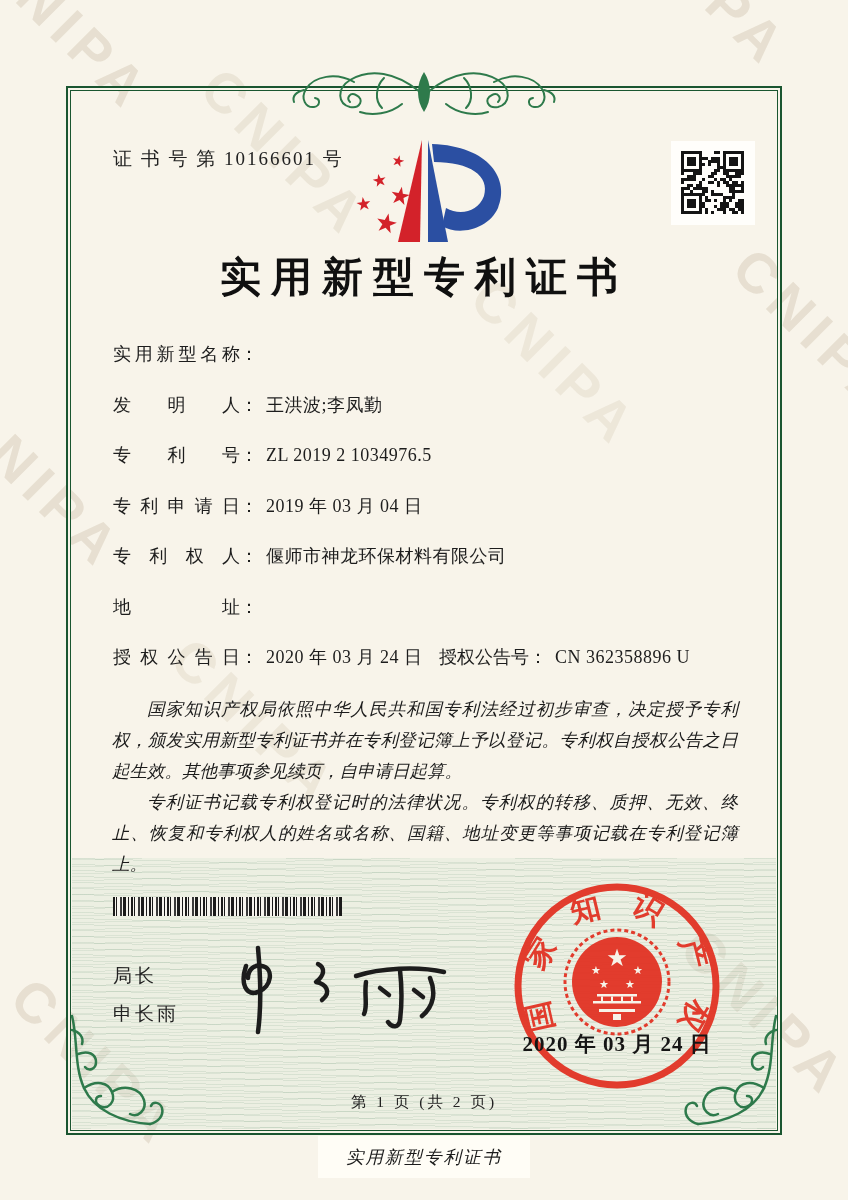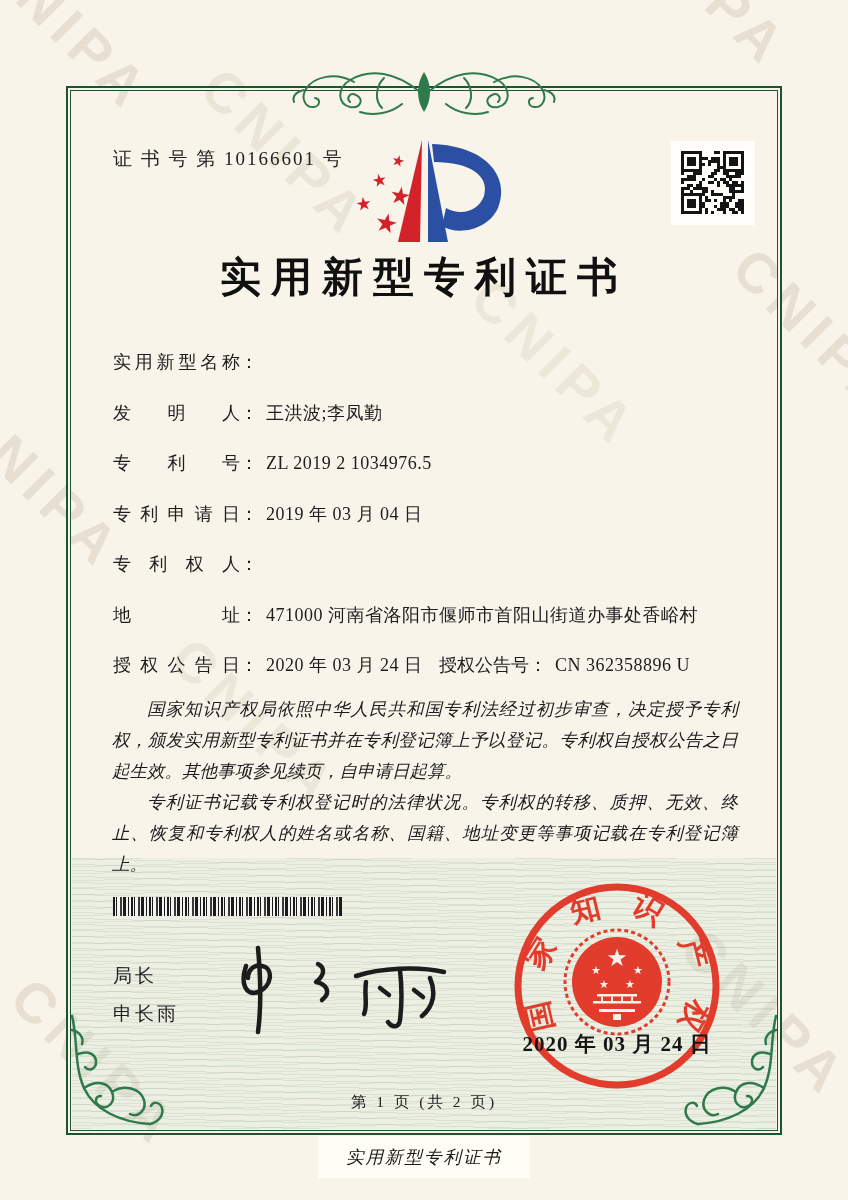--- a/index.html
+++ b/index.html
@@ -52,21 +52,21 @@
   }
   .qr { position:relative; width:63px; height:63px; }
   .qr > div { position:absolute; width:3px; height:3px; background:#141414; }
 
   .title {
     position:absolute; left:0; top:250px; width:100%; text-align:center; z-index:3;
     font-size:41px; font-weight:bold; letter-spacing:10px; color:#101010;
   }
 
   
-  .fields { position:absolute; left:113px; top:350px; width:630px; z-index:3; font-size:18px; }
+  .fields { position:absolute; left:113px; top:342px; width:630px; z-index:3; font-size:18px; }
   .frow { display:flex; align-items:baseline; height:50.5px; }
   .flabel {
     display:inline-block; width:127px; text-align:justify; text-align-last:justify;
     color:#1d1d1d; flex:0 0 127px;
   }
   .fcolon { margin-right:8px; }
   .fvalue { letter-spacing:0.5px; }
   .fpair1 { flex:0 0 326px; display:flex; align-items:baseline; }
 
   
@@ -443,25 +443,25 @@
     <span class="fvalue">ZL 2019 2 1034976.5</span>
   </div>
   <div class="frow">
     <span class="flabel">专利申请日</span>
       <span class="fcolon">：</span>
     <span class="fvalue">2019 年 03 月 04 日</span>
   </div>
   <div class="frow">
     <span class="flabel">专利权人</span>
       <span class="fcolon">：</span>
+    <span class="fvalue">偃师市神龙环保材料有限公司</span>
   </div>
   <div class="frow">
     <span class="flabel">地址</span>
       <span class="fcolon">：</span>
-    <span class="fvalue">471000 河南省洛阳市偃师市首阳山街道办事处香峪村</span>
   </div>
   <div class="frow">
     <span class="fpair1">
       <span class="flabel">授权公告日</span>
         <span class="fcolon">：</span>
       <span class="fvalue">2020 年 03 月 24 日</span>
     </span>
     <span>授权公告号</span>
       <span class="fcolon">：</span>
     <span class="fvalue">CN 362358896 U</span>

